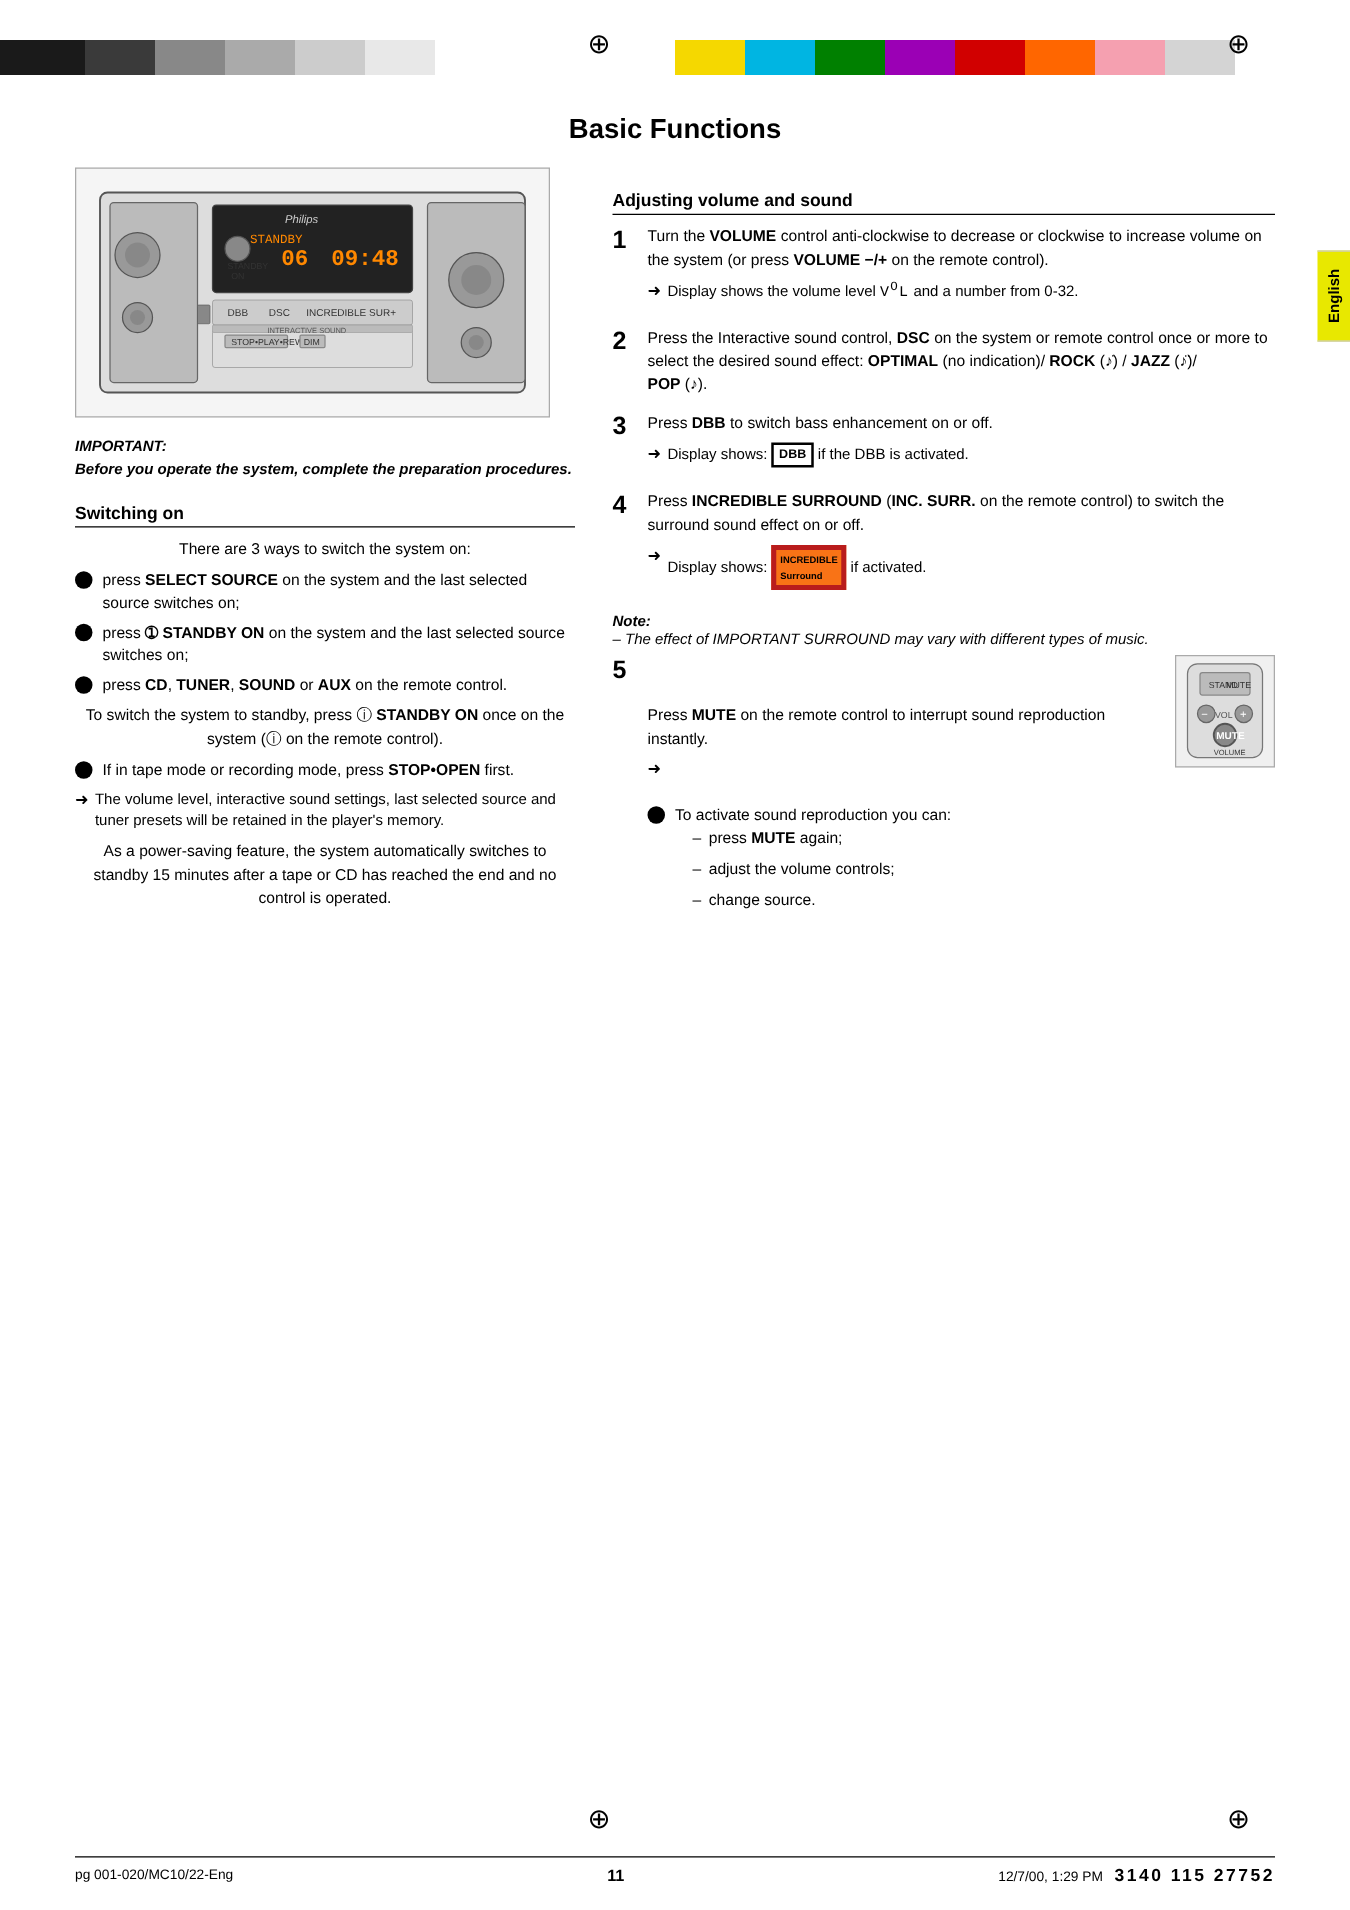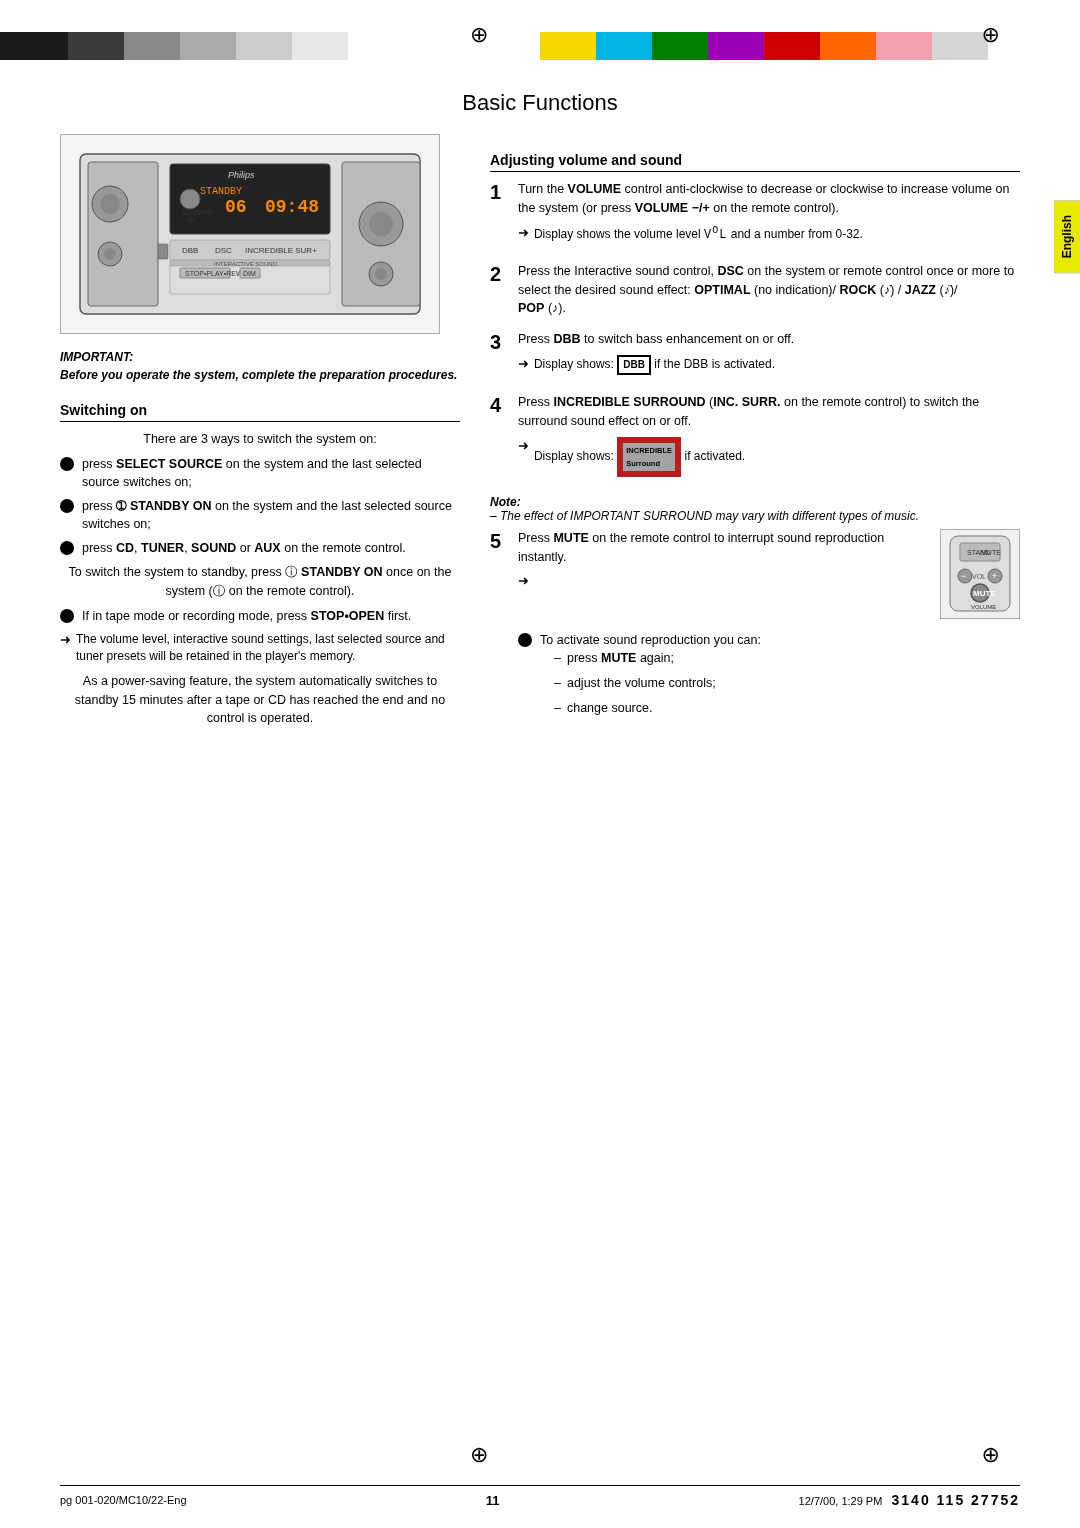--- a/index.html
+++ b/index.html
@@ -63,21 +63,21 @@
       top: 80px;
       left: 60px;
       right: 60px;
       bottom: 80px;
     }
 
     
     .page-title {
       text-align: center;
       font-size: 22px;
-      font-weight: normal;
+      font-weight: bold;
       margin-bottom: 18px;
       margin-top: 10px;
     }
 
     
     .two-col {
       display: flex;
       gap: 30px;
       align-items: flex-start;
     }
@@ -235,21 +235,21 @@
     .note-box .note-text {
       font-style: italic;
     }
 
     
     .step5-row {
       display: flex;
       align-items: flex-start;
       gap: 12px;
     }
-    .step5-text { flex: 1; }
+    .step5-text { flex: 1; margin-top: 39px; }
     .step5-img {
       width: 80px;
       height: 90px;
       border: 1px solid #aaa;
       background: #f0f0f0;
       flex-shrink: 0;
       display: flex;
       align-items: center;
       justify-content: center;
     }
@@ -295,26 +295,26 @@
       border: 2px solid #000;
       padding: 1px 4px;
       font-size: 10px;
       font-weight: bold;
       vertical-align: middle;
     }
 
     
     .surround-badge {
       display: inline-block;
-      border: 6px solid #b91c1c;
+      border: 4px solid #b91c1c;
       padding: 1px 3px;
       font-size: 9px;
       font-weight: bold;
       vertical-align: middle;
-      background: #a3a3a3;
+      background: #f97316;
     }
 
     
     .mute-display {
       font-family: 'Courier New', monospace;
       letter-spacing: 2px;
     }
 
     
     .vol-display {

